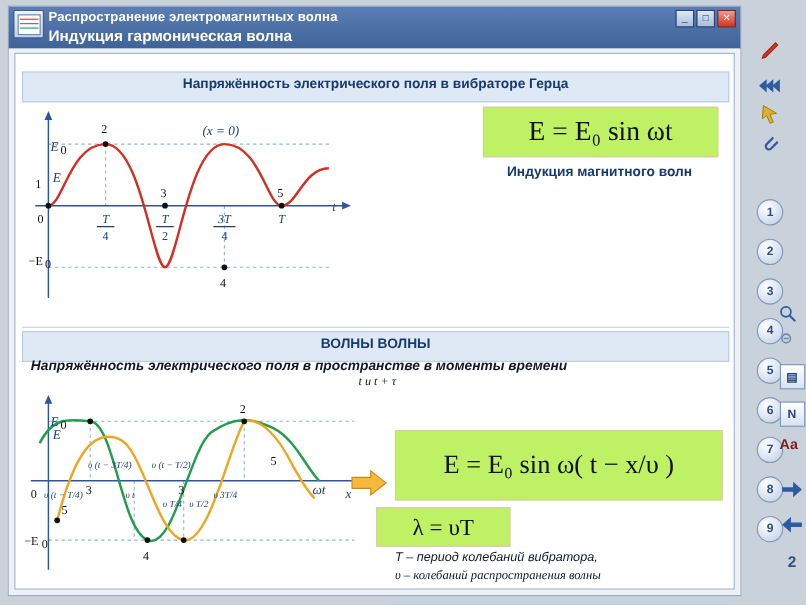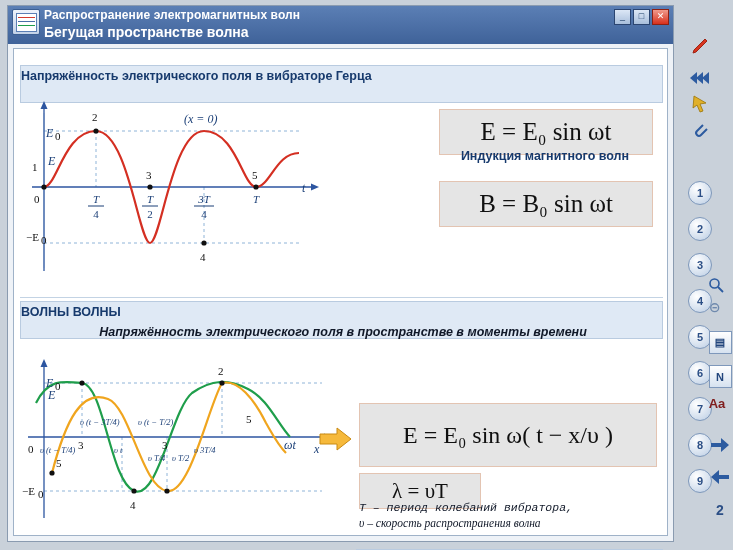--- a/index.html
+++ b/index.html
@@ -59,36 +59,36 @@
     position:absolute;left:0;top:38px;width:665px;height:497px;
     background:#eef2f7;
   }
   .page{
     position:absolute;left:5px;top:4px;width:655px;height:488px;
     background:#ffffff;border:1px solid #9fb2c8;box-sizing:border-box;
   }
 
   
   .secbar{
-    position:absolute;left:6px;width:643px;height:38px;
+    position:absolute;left:6px;width:643px;height:28px;
     background:#dfe9f5;border:1px solid #b9cbe0;
     box-sizing:border-box;
     color:#173a6d;font-size:12.5px;font-weight:bold;
-    text-align:left;line-height:21px;
+    text-align:center;line-height:21px;
   }
   .divider{
     position:absolute;left:6px;width:643px;height:0;
     border-top:1px solid #c3d3e4;
   }
 
   
   .fbox{
-    position:absolute;background:#e5e5e5;border:1px solid #e3c4b2;
+    position:absolute;background:#bef264;border:1px solid #e3c4b2;
     display:flex;align-items:center;justify-content:center;
-    font-family:"Liberation Serif", serif;color:#101010;margin-top:12px;
+    font-family:"Liberation Serif", serif;color:#101010;
   }
   .small-cap{
     position:absolute;font-size:12.5px;font-weight:bold;color:#173a6d;
     text-align:center;
   }
   .ital{
     position:absolute;font-style:italic;color:#101828;
   }
 
   
@@ -127,22 +127,22 @@
 <body>
 
 <div class="app">
 
   <div class="window">
 
     <div class="titlebar">
       <div class="tb-icon">
           <div class="g"></div>
         </div>
-      <div class="title1">Распространение электромагнитных волн</div>
-      <div class="title2">Бегущая пространстве волна</div>
+      <div class="title1">Распространение электромагнитных волна</div>
+      <div class="title2">Индукция гармоническая волна</div>
       <div class="wbtns">
         <div class="wbtn">_</div>
         <div class="wbtn">□</div>
         <div class="wbtn close">✕</div>
       </div>
     </div>
 
     <div class="client">
       <div class="page">
 
@@ -208,27 +208,27 @@
               <line x1="170" y1="113" x2="190" y2="113" stroke="#1b3f77"></line>
               <text x="180" y="125">4</text>
 
               <text x="232" y="110" font-style="italic">T</text>
             </g>
           </svg>
         </div>
 
         <div class="fbox" style="left:425px;top:48px;width:212px;height:44px;font-size:25px;">E = E₀ sin ωt</div>
         <div class="small-cap" style="left:415px;top:100px;width:232px;">Индукция магнитного волн</div>
-        <div class="fbox" style="left:425px;top:120px;width:212px;height:44px;font-size:25px;">B = B₀ sin ωt</div>
 
         <div class="divider" style="top:248px;"></div>
 
         <div class="secbar" style="top:252px;">ВОЛНЫ ВОЛНЫ</div>
 
-        <div class="ital" style="left:14px;top:276px;width:630px;font-size:12.5px;font-weight:bold;text-align:center;">Напряжённость электрического поля в пространстве  в моменты времени</div>
+        <div class="ital" style="left:14px;top:276px;width:630px;font-size:12.5px;font-weight:bold;text-align:left;">Напряжённость электрического поля в пространстве  в моменты времени</div>
+        <div class="ital" style="left:14px;top:292px;width:630px;font-size:11px;text-align:center;font-family:'Liberation Serif',serif;">t и t + τ</div>
 
         <div style="position:absolute;left:8px;top:304px;width:330px;height:180px;">
           <svg width="330" height="180" viewBox="0 0 330 180">
             <g stroke="#8fb4d8" stroke-width="1" stroke-dasharray="3,3">
               <line x1="22" y1="30" x2="300" y2="30"></line>
               <line x1="22" y1="138" x2="300" y2="138"></line>
               <line x1="60" y1="30" x2="60" y2="84"></line>
               <line x1="200" y1="30" x2="200" y2="84"></line>
               <line x1="100" y1="84" x2="100" y2="138"></line>
               <line x1="145" y1="84" x2="145" y2="138"></line>
@@ -279,23 +279,23 @@
           </svg>
         </div>
 
         <div style="position:absolute;left:305px;top:378px;">
           <svg width="34" height="24" viewBox="0 0 34 24">
             <path d="M1,7 L18,7 L18,1 L32,12 L18,23 L18,17 L1,17 Z" fill="#f6b93b" stroke="#c98a12" stroke-width="1"></path>
           </svg>
         </div>
 
         <div class="fbox" style="left:345px;top:342px;width:296px;height:62px;font-size:24px;">E = E₀ sin ω( t − x/υ )</div>
-        <div class="fbox" style="left:345px;top:412px;width:120px;height:34px;font-size:21px;">λ = υT</div>
-        <div class="ital" style="left:345px;top:452px;width:300px;font-size:11.5px;font-family:Liberation Mono, monospace;">T – период колебаний вибратора,</div>
-        <div class="ital" style="left:345px;top:468px;width:300px;font-size:11.5px;font-family:'Liberation Serif',serif;">υ – скорость распространения волна</div>
+        <div class="fbox" style="left:328px;top:412px;width:120px;height:34px;font-size:21px;">λ = υT</div>
+        <div class="ital" style="left:345px;top:452px;width:300px;font-size:11.5px;font-family:Liberation Sans, sans-serif;">T – период колебаний вибратора,</div>
+        <div class="ital" style="left:345px;top:468px;width:300px;font-size:11.5px;font-family:'Liberation Serif',serif;">υ – колебаний распространения волны</div>
 
         <div class="statusbar">
           
           
         </div>
 
       </div>
     </div>
   </div>
 

